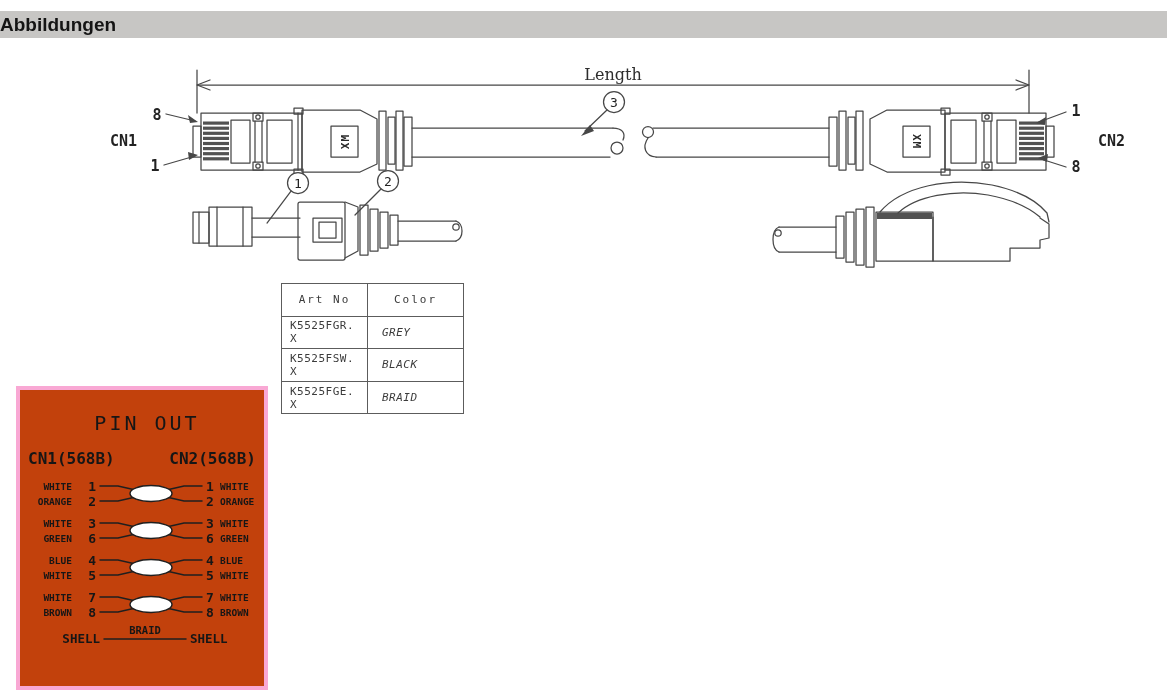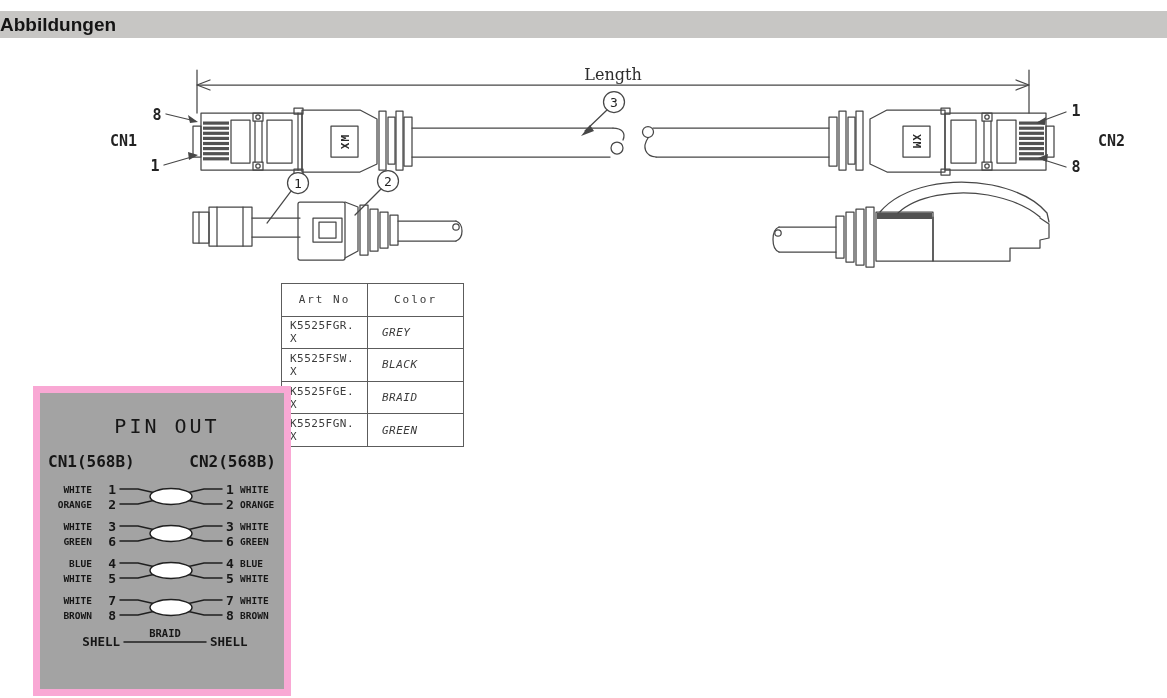--- a/index.html
+++ b/index.html
@@ -22,22 +22,22 @@
   .table-wrap{position:absolute;left:281px;top:283px;}
   .table-wrap table{border-collapse:collapse;table-layout:fixed;}
   .table-wrap td,.table-wrap th{border:1px solid #5c5c5c;height:29.6px;
         font:11px "DejaVu Sans Mono",monospace;color:#3b3b3b;font-weight:normal;}
   .table-wrap th{text-align:center;letter-spacing:2px;}
   .col-art{width:86px;}
   .col-color{width:96px;}
   td.art{padding-left:8px;letter-spacing:0.5px;}
   td.color{padding-left:14px;letter-spacing:0.5px;font-style:italic;}
   
-  .pinout-wrap{position:absolute;left:33px;top:386px;width:244px;height:296px;
-        border:7px solid #f9a8d4;background:#a3a3a3;}
+  .pinout-wrap{position:absolute;left:16px;top:386px;width:244px;height:296px;
+        border:4px solid #f9a8d4;background:#c2410c;}
   .ps{stroke:#1f1f1f;stroke-width:1.5;fill:none;stroke-linecap:round;}
   .pe{stroke:#1f1f1f;stroke-width:1.5;fill:#ffffff;}
   .pt-title{font:20px "DejaVu Sans Mono",monospace;letter-spacing:3px;fill:#161616;}
   .pt-hdr{font:bold 16px "DejaVu Sans Mono",monospace;fill:#161616;}
   .pt-wire{font:bold 9.5px "DejaVu Sans Mono",monospace;fill:#161616;}
   .pt-pin{font:bold 13px "DejaVu Sans Mono",monospace;fill:#161616;}
   .pt-shell{font:bold 12.5px "DejaVu Sans Mono",monospace;fill:#161616;}
   .pt-braid{font:bold 10.5px "DejaVu Sans Mono",monospace;fill:#161616;}
 </style>
 </head>
@@ -222,24 +222,20 @@
         <td class="color">GREY</td>
       </tr>
       <tr>
         <td class="art">K5525FSW. X</td>
         <td class="color">BLACK</td>
       </tr>
       <tr>
         <td class="art">K5525FGE. X</td>
         <td class="color">BRAID</td>
       </tr>
-      <tr>
-        <td class="art">K5525FGN. X</td>
-        <td class="color">GREEN</td>
-      </tr>
     </tbody>
       </table>
   </div>
 
   <div class="pinout-wrap">
     <svg viewBox="0 0 244 296" width="244" height="296">
       <text class="pt-title" x="127" y="40" text-anchor="middle">PIN OUT</text>
       <text class="pt-hdr" x="8" y="74">CN1(568B)</text>
       <text class="pt-hdr" x="236" y="74" text-anchor="end">CN2(568B)</text>
 

